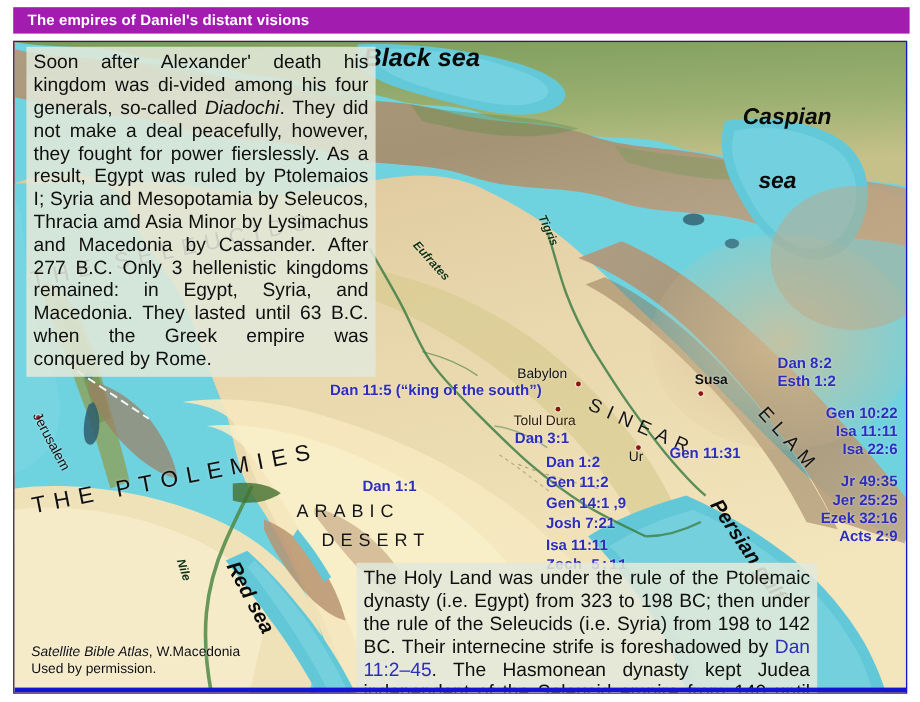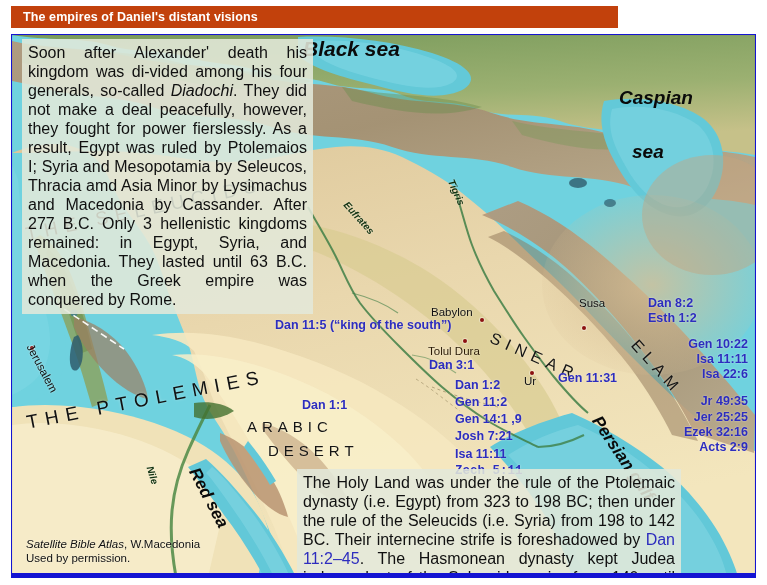--- a/index.html
+++ b/index.html
@@ -13,23 +13,23 @@
     font-family: "Liberation Sans", sans-serif;
     overflow: hidden;
     position: relative;
   }
 
   
   #title-bar {
     position: absolute;
     left: 11px;
     top: 6px;
-    width: 607px;
+    width: 747px;
     height: 22px;
-    background: #c2410c;
+    background: #a21caf;
     display: flex;
     align-items: center;
     box-sizing: border-box;
     padding-left: 12px;
   }
   #title-bar .title-text {
     color: #ffffff;
     font-size: 12.5px;
     font-weight: bold;
     letter-spacing: 0.1px;
@@ -363,21 +363,21 @@
   <div class="lbl river" style="left:443px; top:143px; transform:rotate(66deg); transform-origin:left top;">Tigris</div>
   <div class="lbl river" style="left:142px; top:430px; transform:rotate(72deg); transform-origin:left top;">Nile</div>
 
   <div class="citydot" style="left:18px; top:311px;"></div>
   <div class="lbl city" style="left:23px; top:307px; transform:rotate(62deg); transform-origin:left top;">Jerusalem</div>
 
   <div class="citydot" style="left:468px; top:283px;"></div>
   <div class="lbl city" style="left:419px; top:271px;">Babylon</div>
 
   <div class="citydot" style="left:570px; top:291px;"></div>
-  <div class="lbl city" style="left:567px; top:262px;">Susa</div>
+  <div class="lbl city" style="left:567px; top:276px;font-weight:bold;">Susa</div>
 
   <div class="citydot" style="left:518px; top:336px;"></div>
   <div class="lbl city" style="left:512px; top:340px;">Ur</div>
 
   <div class="citydot" style="left:451px; top:304px;"></div>
   <div class="lbl site" style="left:416px; top:310px;">Tolul Dura</div>
 
 
   <div class="lbl ref" style="left:263px; top:284px;">Dan 11:5 (“king of the south”)</div>
 

